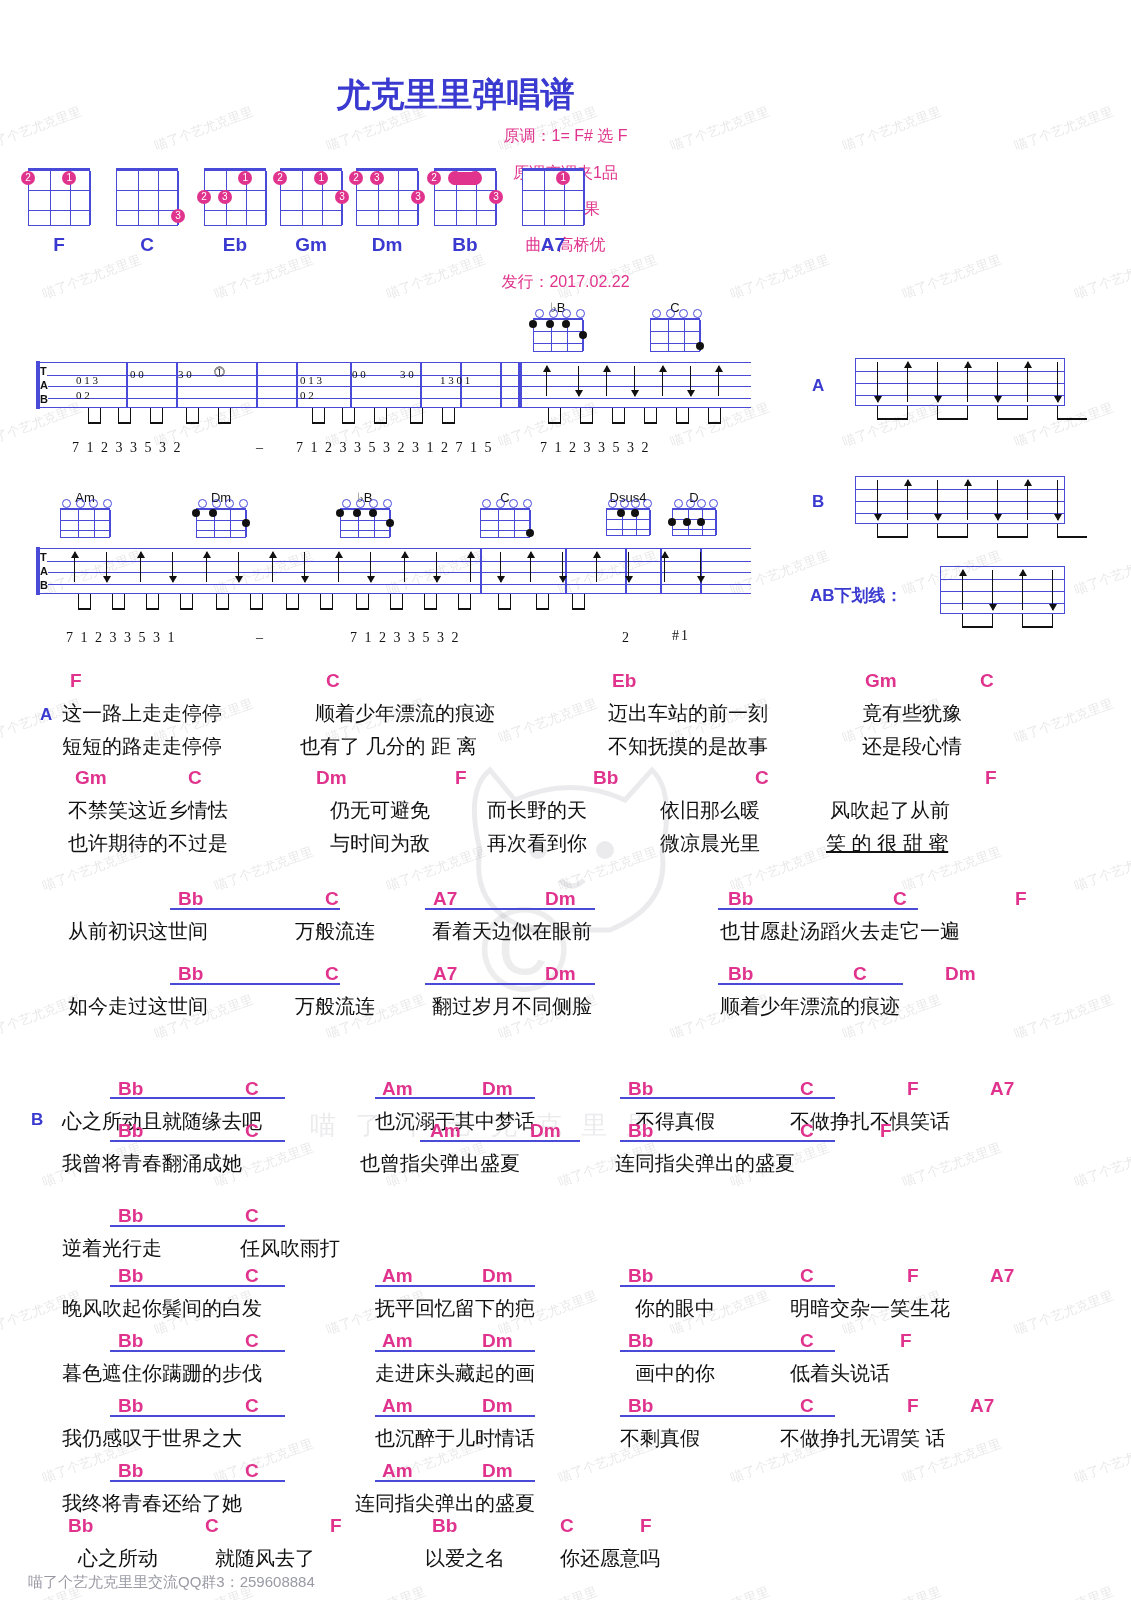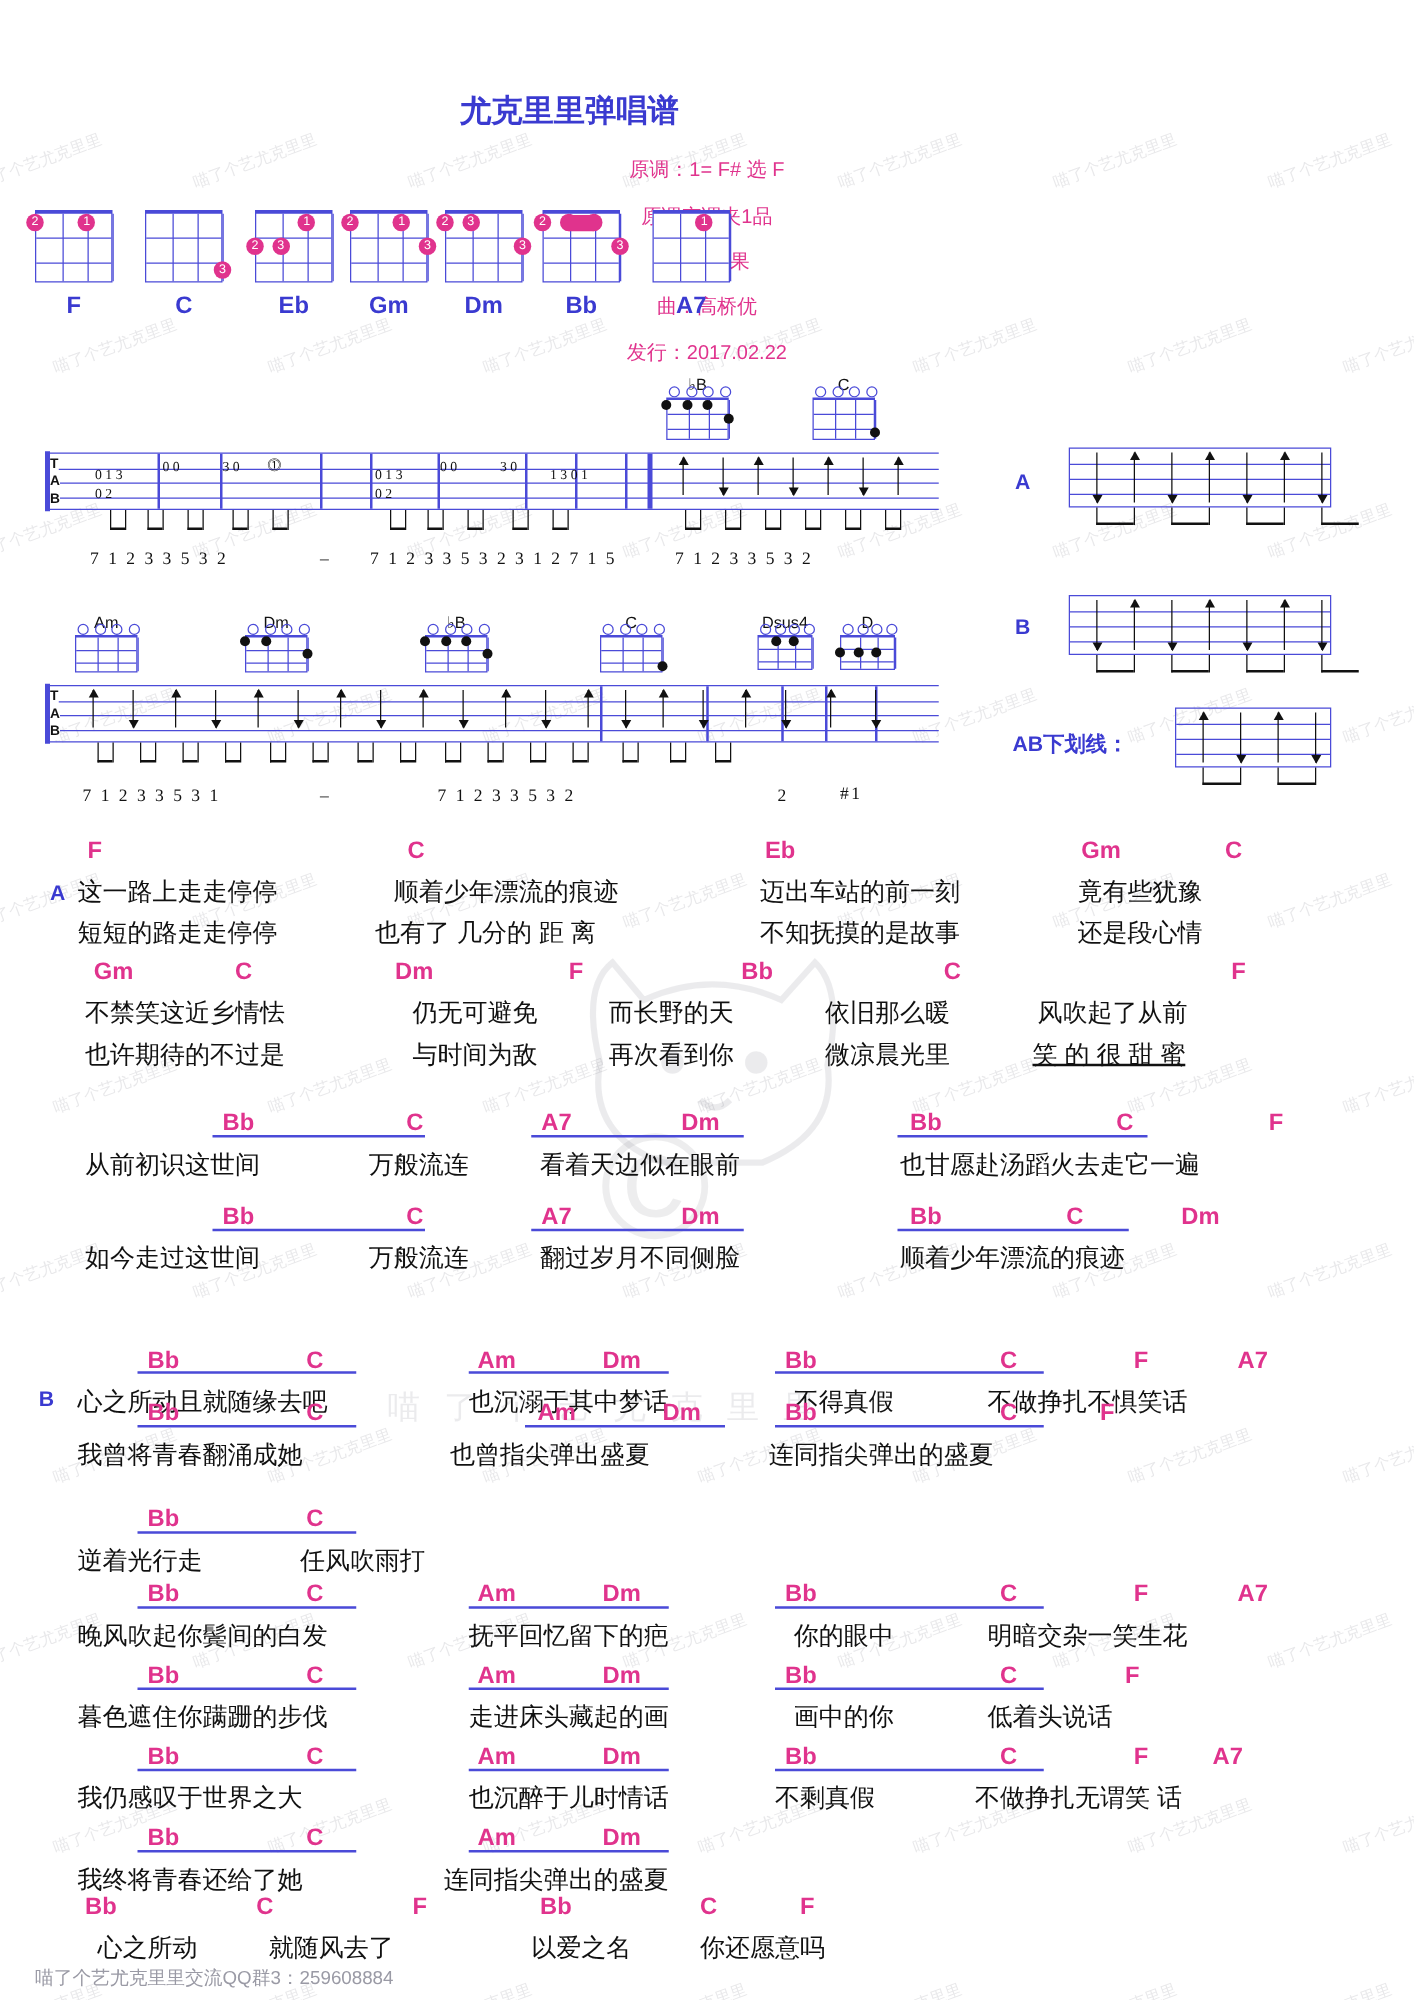--- a/index.html
+++ b/index.html
@@ -1,21 +1,21 @@
 <!DOCTYPE html>
 <html><head>
 <meta charset="utf-8">
 <style>
   html,body{margin:0;padding:0;background:#fff;}
   body{width:1131px;height:1600px;position:relative;font-family:"Liberation Sans",sans-serif;overflow:hidden;}
   .page{position:relative;width:1131px;height:1600px;}
 
   
   .title{position:absolute;left:0;top:8px;width:1131px;text-align:center;font-size:42px;font-weight:bold;color:#111;letter-spacing:1px;}
-  .subtitle{position:absolute;left:0;top:72px;width:911px;text-align:center;font-size:25px;font-weight:bold;color:#3a3ad0;}
+  .subtitle{position:absolute;left:0;top:72px;width:911px;text-align:center;font-size:34px;font-weight:bold;color:#3a3ad0;}
   .meta{position:absolute;left:0;width:1131px;text-align:center;font-size:16px;color:#e0338d;}
   .meta-key{top:126px;color:#222;}
   .meta-key .lbl{color:#e0338d;}
   .meta-capo{top:163px;}
   .meta-lyr{top:199px;}
   .meta-comp{top:235px;}
   .meta-rel{top:272px;}
   .meta .lbl{color:#e0338d;}
   .meta .val{color:#e0338d;}
 

